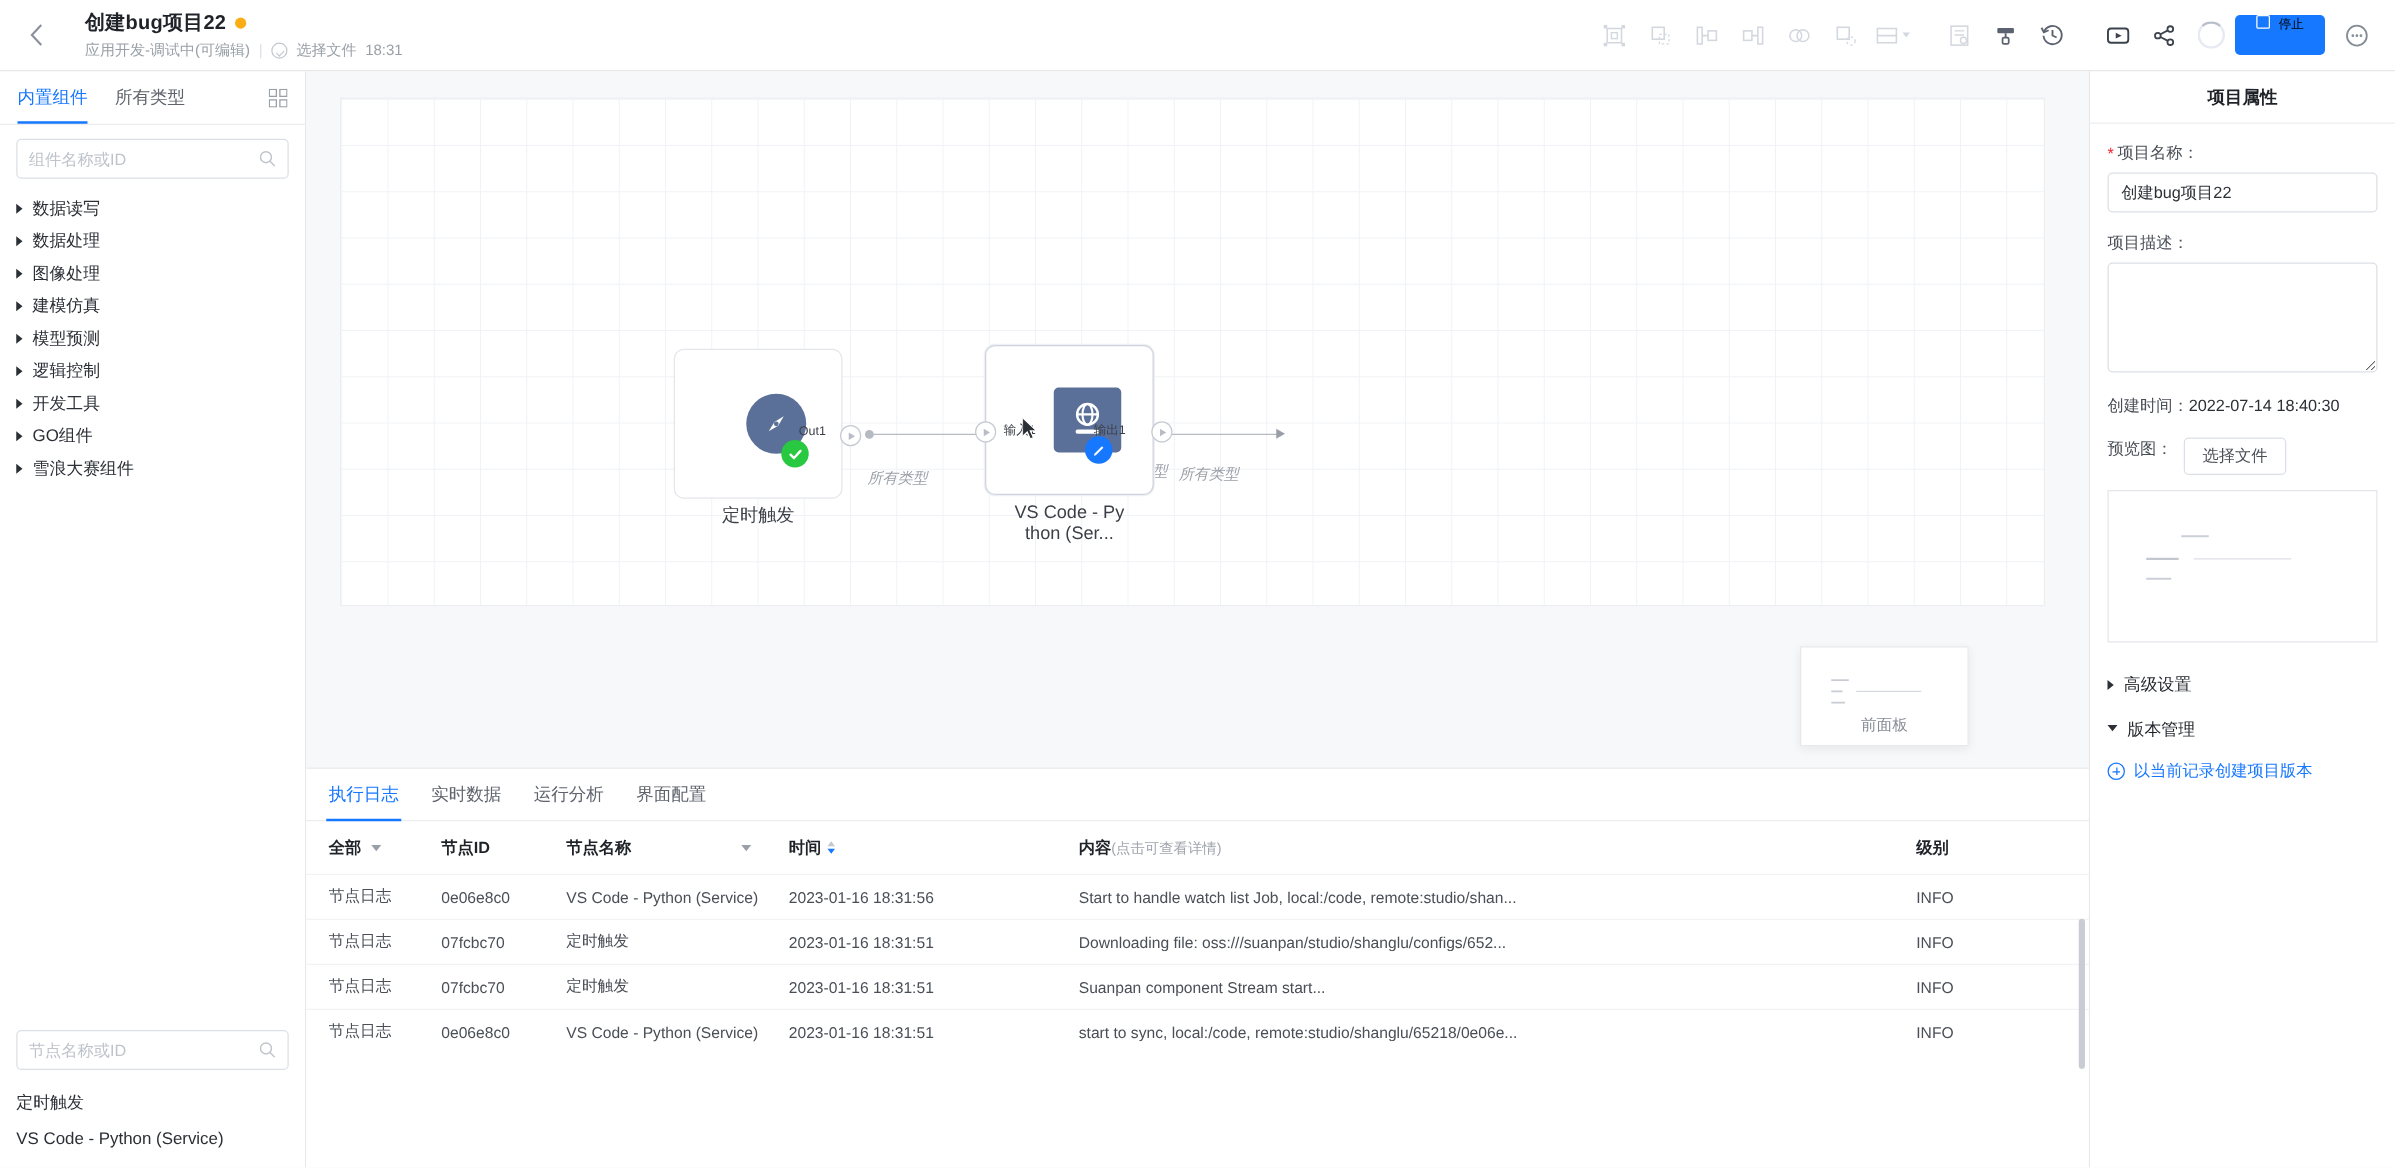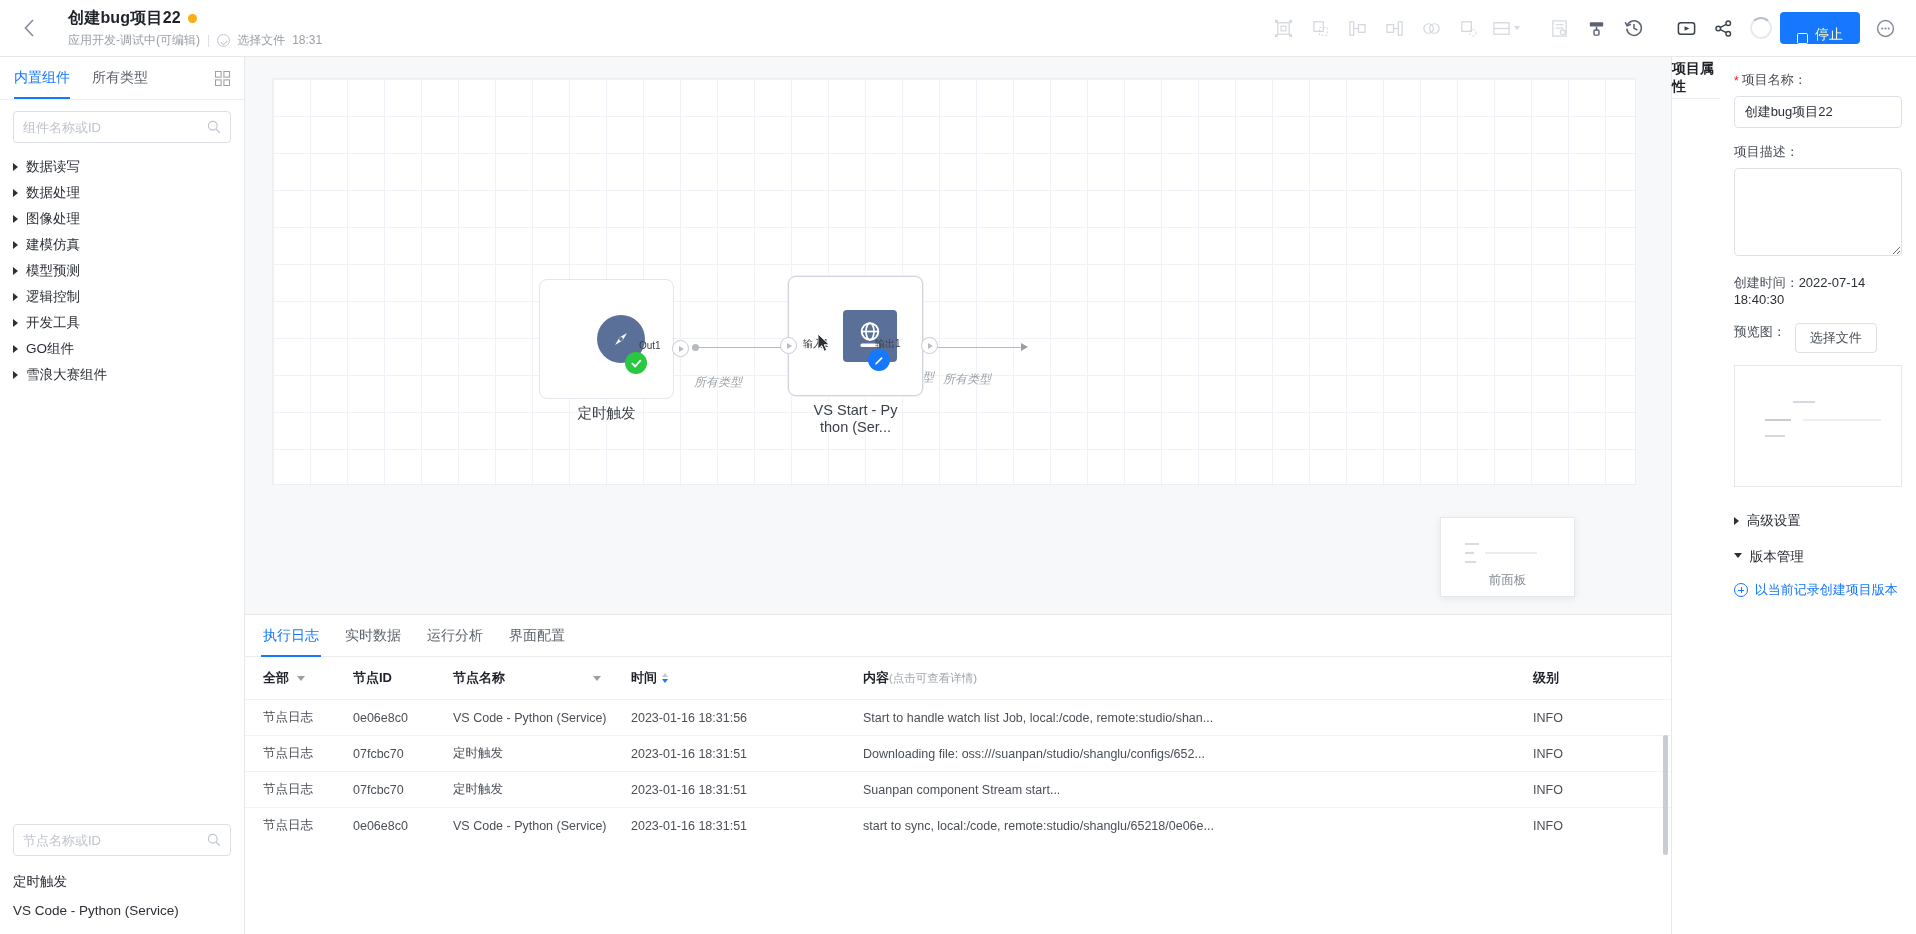--- a/index.html
+++ b/index.html
@@ -40,22 +40,22 @@
   .tool-btn.dim { color:#d3d7de; cursor:default; }
   .tool-btn svg { display:block; }
   .caret-dn { width:0;height:0;border-left:3.5px solid transparent;border-right:3.5px solid transparent;border-top:4px solid currentColor; margin-left:3px; }
   .tool-combo { display:flex; align-items:center; padding:0 5px; height:35px; border-radius:4px; cursor:pointer; color:#d3d7de;}
   .hdr-gap { width:16px; }
   .spinner {
     width:22px; height:22px; border-radius:50%;
     border:2.4px solid #e7ebf1; border-top-color:#b9c0cc; margin:0 8px;
   }
   .stop-btn {
-    background:#1677ff; color:#fef9c3; height:32px; border-radius:4px; padding:0 17px;
-    display:flex; align-items:flex-end; gap:7px; font-size:14px; cursor:pointer; border:none;
+    background:#1677ff; color:#000000; height:32px; border-radius:4px; padding:0 17px;
+    display:flex; align-items:flex-start; gap:7px; font-size:10px; cursor:pointer; border:none;
     font-family:inherit; white-space:nowrap;
   }
   .stop-square { width:11px; height:11px; border:1.6px solid #fff; border-radius:1.5px; }
   .help-btn { width:34px; height:34px; margin-left:8px; display:flex;align-items:center;justify-content:center;color:#858b95;cursor:pointer; }
 
   
   .body-row { flex:1 1 auto; display:flex; min-height:0; }
 
   
   .sidebar { width:245px; flex:0 0 245px; background:#fff; border-right:1px solid #e8e8e8; display:flex; flex-direction:column; min-height:0; }
@@ -160,21 +160,21 @@
   .sorter { display:inline-flex; flex-direction:column; gap:2px; }
   .sorter i { width:0;height:0;border-left:3.5px solid transparent;border-right:3.5px solid transparent; display:block; }
   .sorter i.up { border-bottom:4px solid #c3c8d0; }
   .sorter i.dn { border-top:4px solid #1677ff; }
   .hd-sub { font-weight:400; color:#a0a5ad; font-size:11.5px; }
   .vscroll {
     position:absolute; right:3px; top:120px; width:5px; height:120px; background:#c9ccd3; border-radius:3px;
   }
 
   
-  .rpanel { width:245px; flex:0 0 245px; background:#fff; border-left:1px solid #e8e8e8; display:flex; flex-direction:row; }
+  .rpanel { width:245px; flex:0 0 245px; background:#fff; border-left:1px solid #e8e8e8; display:flex; flex-direction:column; }
   .rp-title { height:42px; display:flex; align-items:center; justify-content:center; font-size:14px; font-weight:700; color:#1f2329; border-bottom:1px solid #ebedf0; }
   .rp-body { padding:14px 14px 0 14px; overflow:hidden; }
   .rp-label { font-size:13px; color:#4a4f57; margin-bottom:7px; display:flex; align-items:center; }
   .req-star { color:#f5222d; margin-right:3px; font-size:13px; line-height:1; }
   .rp-input {
     width:100%; height:32px; border:1px solid #dcdfe6; border-radius:4px; padding:0 10px;
     font-size:13px; color:#2b2f36; outline:none; font-family:inherit; background:#fff;
   }
   .rp-textarea {
     width:100%; height:88px; border:1px solid #dcdfe6; border-radius:4px; padding:7px 10px;
@@ -465,21 +465,21 @@
                     <path d="M3 10.6 L10 3.6 L11.3 4.9 L4.3 11.9 L2.5 12.3 Z" fill="#fff"></path>
                   </svg>
               </div>
               <div class="port" style="left:-9px; top:60px;"></div>
               <span class="port-count" style="left:14px; top:60px;">输入1</span>
               <span class="port-count" style="left:86px; top:60px;">输出1</span>
               <div class="port" style="left:132px; top:60px;"></div>
               <span class="port-lbl" style="left:154px; top:57px;">所有类型</span>
             </div>
             <div class="glabel">
-              <span>VS Start - Py</span><br>
+              <span>VS Code - Py</span><br>
               <span>thon (Ser...</span>
             </div>
           </div>
 
           <div class="cursor-arrow" style="left:545px; top:255px;">
             <svg width="14" height="19" viewBox="0 0 14 19">
                 <polygon points="0,0 0,15.2 3.8,11.6 6.3,17.2 8.7,16.1 6.2,10.7 11.2,10.7" fill="#2b2f36" stroke="#fff" stroke-width="0.9"></polygon>
               </svg>
           </div>
         </div>

